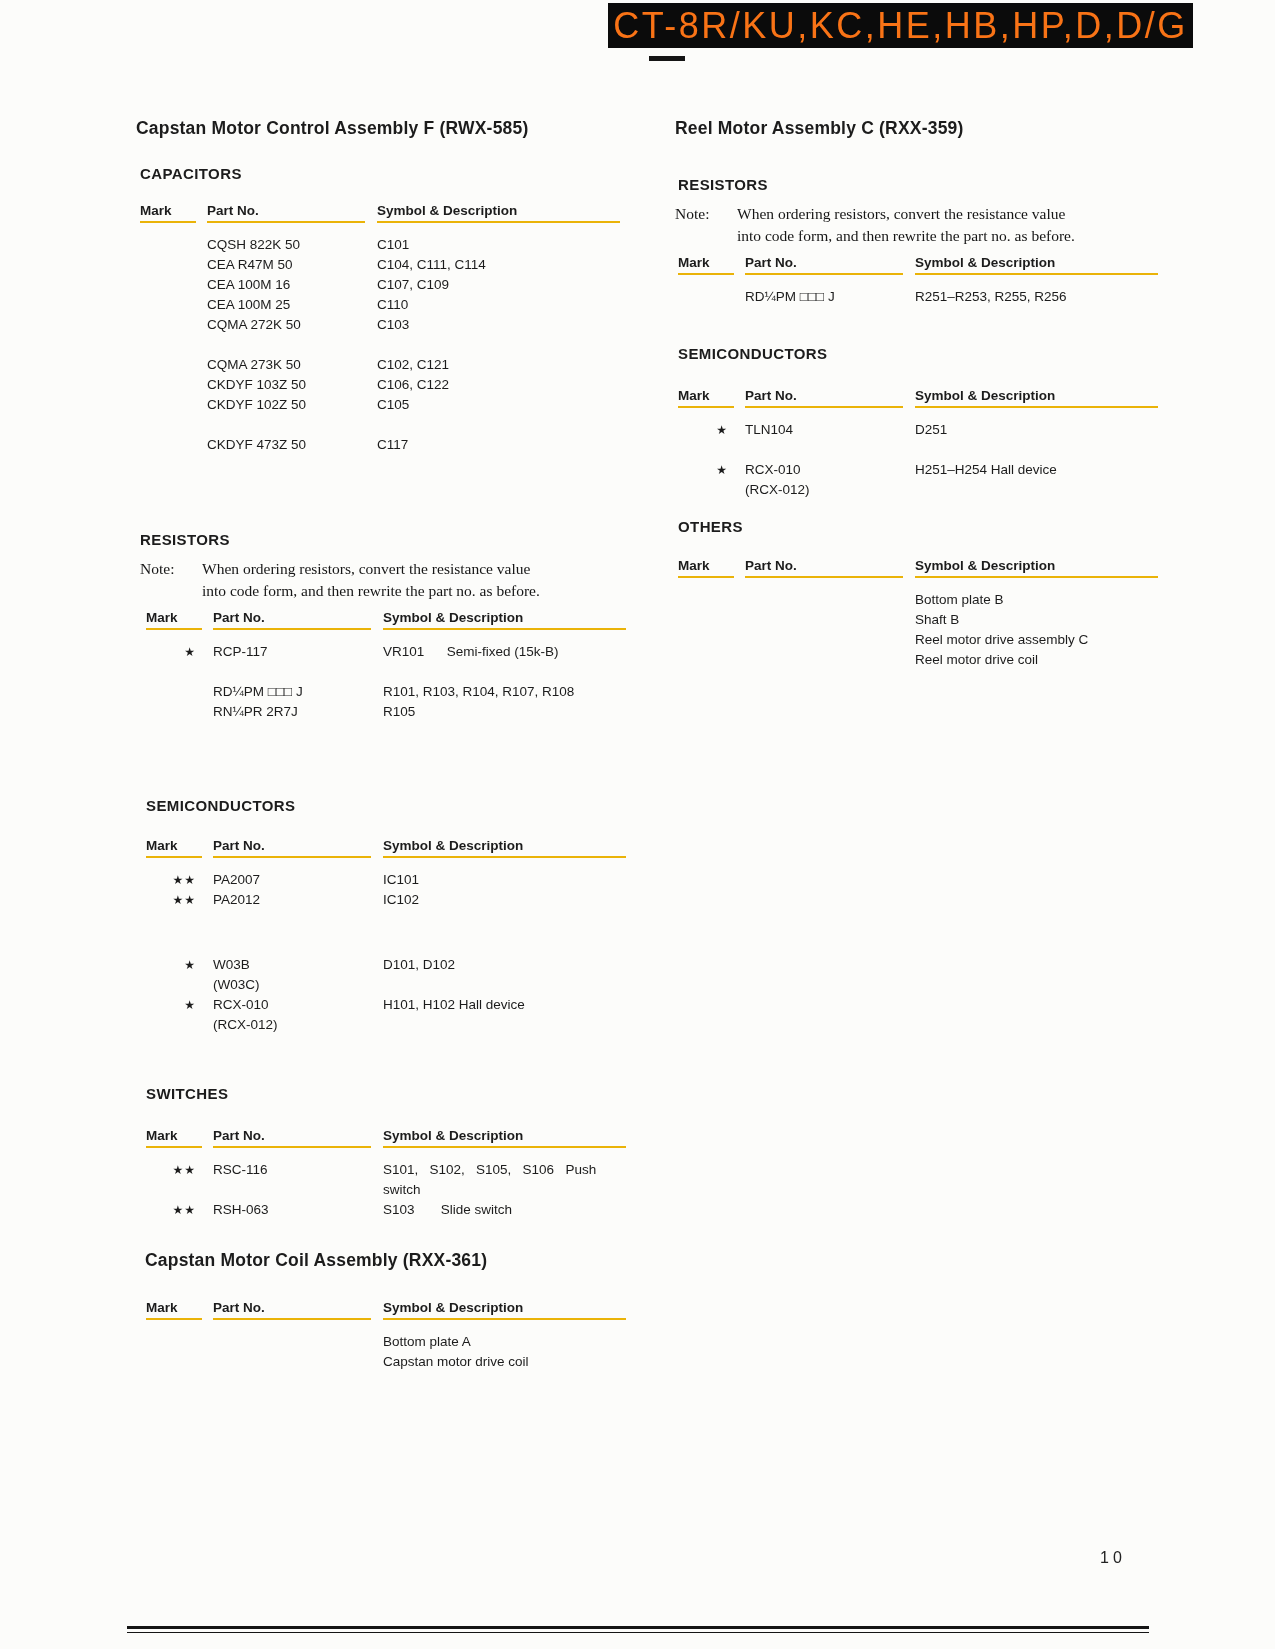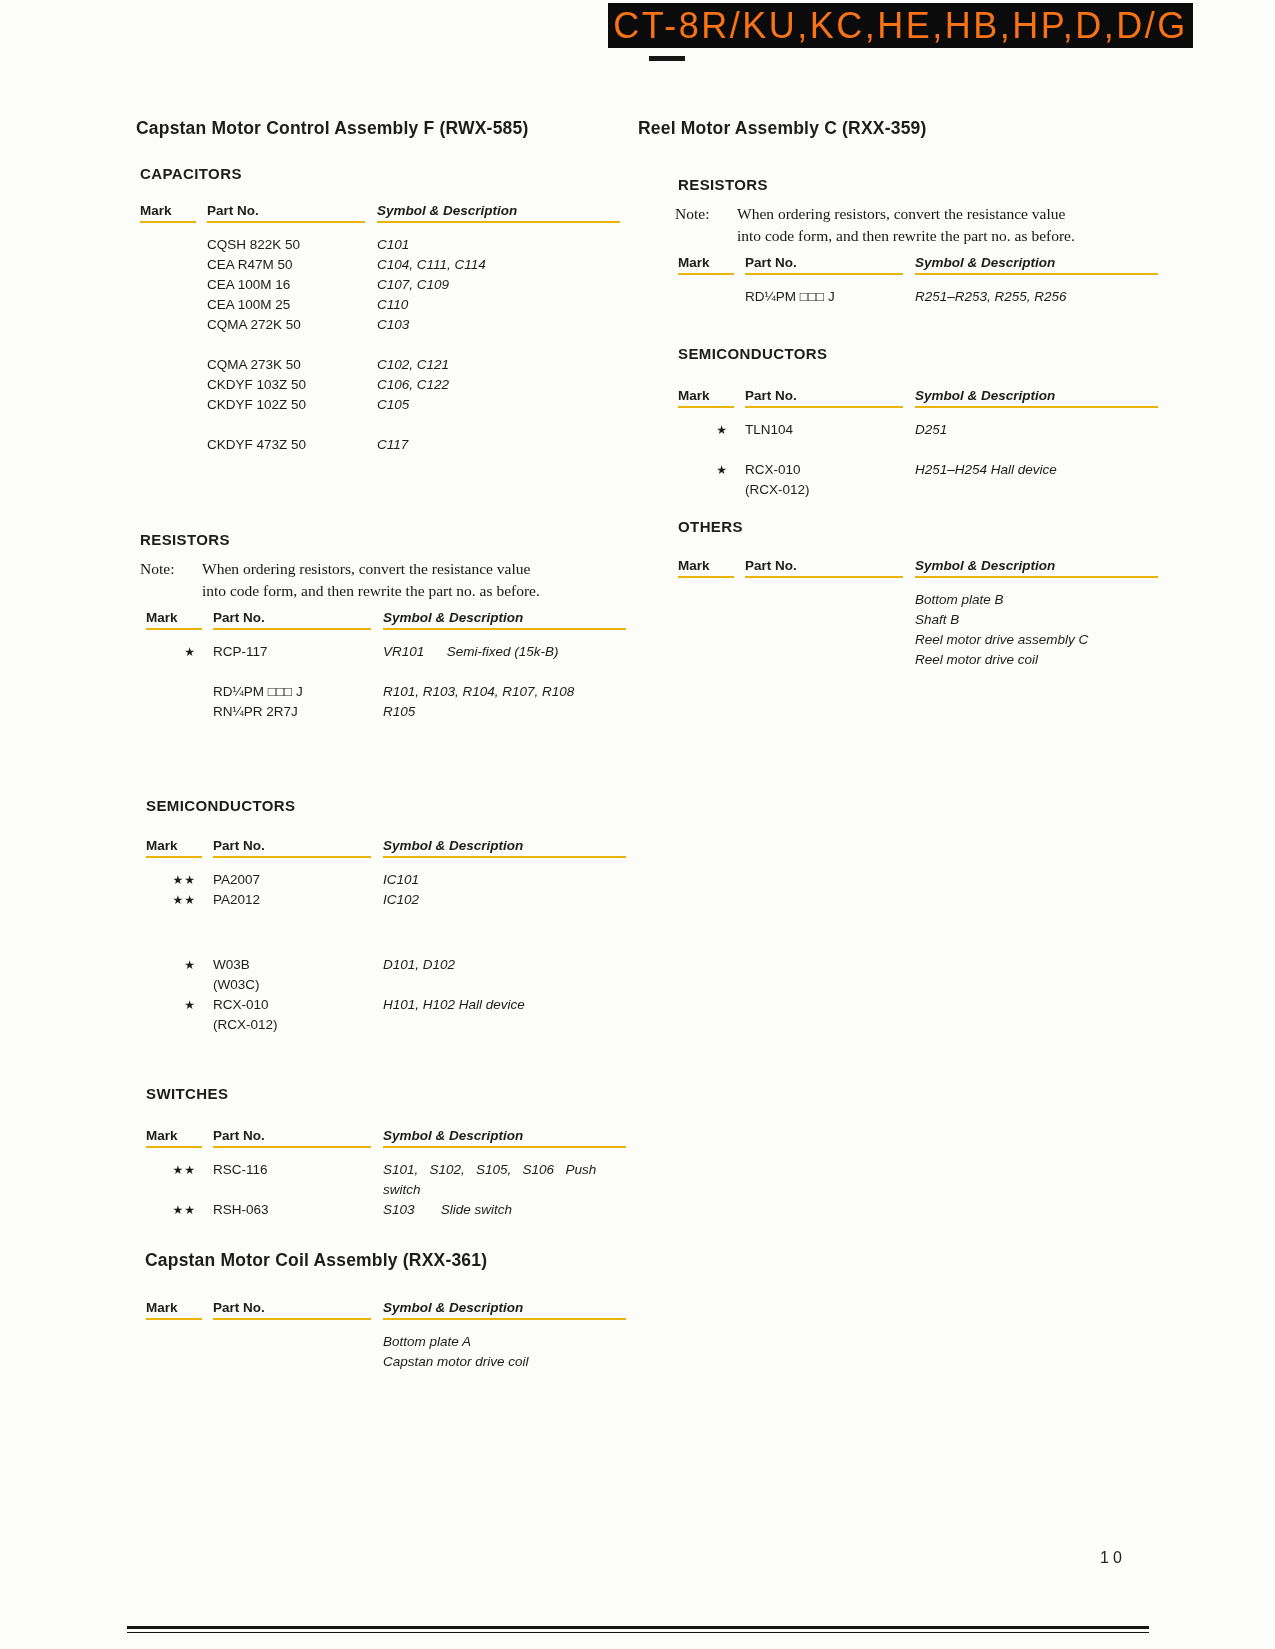--- a/index.html
+++ b/index.html
@@ -19,21 +19,21 @@
   }
   .rule { background:#151515; }
 
   .title { font-size:17.5px; font-weight:bold; letter-spacing:0.2px; white-space:nowrap; }
   .sect  { font-size:15px;   font-weight:bold; letter-spacing:0.4px; white-space:nowrap; }
 
   .table { font-size:13.5px; }
   .hdr { display:flex; font-weight:bold; }
   .c-mark { width:67px; }
   .c-part { width:170px; }
-  .c-desc { flex:1;font-style:italic; }
+  .c-desc { flex:1; }
   .u { display:inline-block; border-bottom:2px solid #eab308; padding-bottom:3px; white-space:nowrap; }
   .hdr .c-mark .u { width:56px; }
   .hdr .c-part .u { width:158px; }
   .hdr .c-desc .u { width:243px; }
   .rows { margin-top:12px; }
   .row { display:flex; line-height:20px; }
   .row .c-mark { text-align:right; padding-right:17px; font-size:12px; letter-spacing:1px; }
   .row .c-part, .row .c-desc { white-space:pre-wrap; }
   .g1 { margin-top:20px;justify-content:space-between; }
   .g2 { margin-top:45px; }
@@ -235,21 +235,21 @@
           <span class="c-desc">Bottom plate A</span>
         </div>
         <div class="row">
           <span class="c-mark"></span>
           <span class="c-part"></span>
           <span class="c-desc">Capstan motor drive coil</span>
         </div>
       </div>
   </div>
 
-  <div class="abs title" style="left:638px; top:118px;text-align:center;">Reel Motor Assembly C (RXX-359)</div>
+  <div class="abs title" style="left:675px; top:118px;text-align:center;">Reel Motor Assembly C (RXX-359)</div>
 
   <div class="abs sect" style="left:678px; top:176px;">RESISTORS</div>
 
   <div class="abs note" style="left:675px; top:203px; width:520px;">
     <span class="note-label">Note:</span>
     <span>
       <span class="note-line">When ordering resistors, convert the resistance value</span>
       <span class="note-line">into code form, and then rewrite the part no. as before.</span>
     </span>
   </div>

